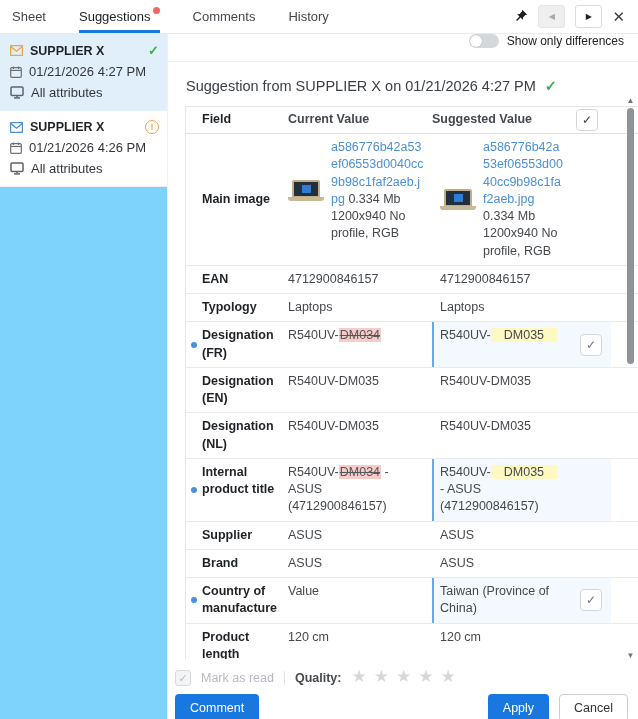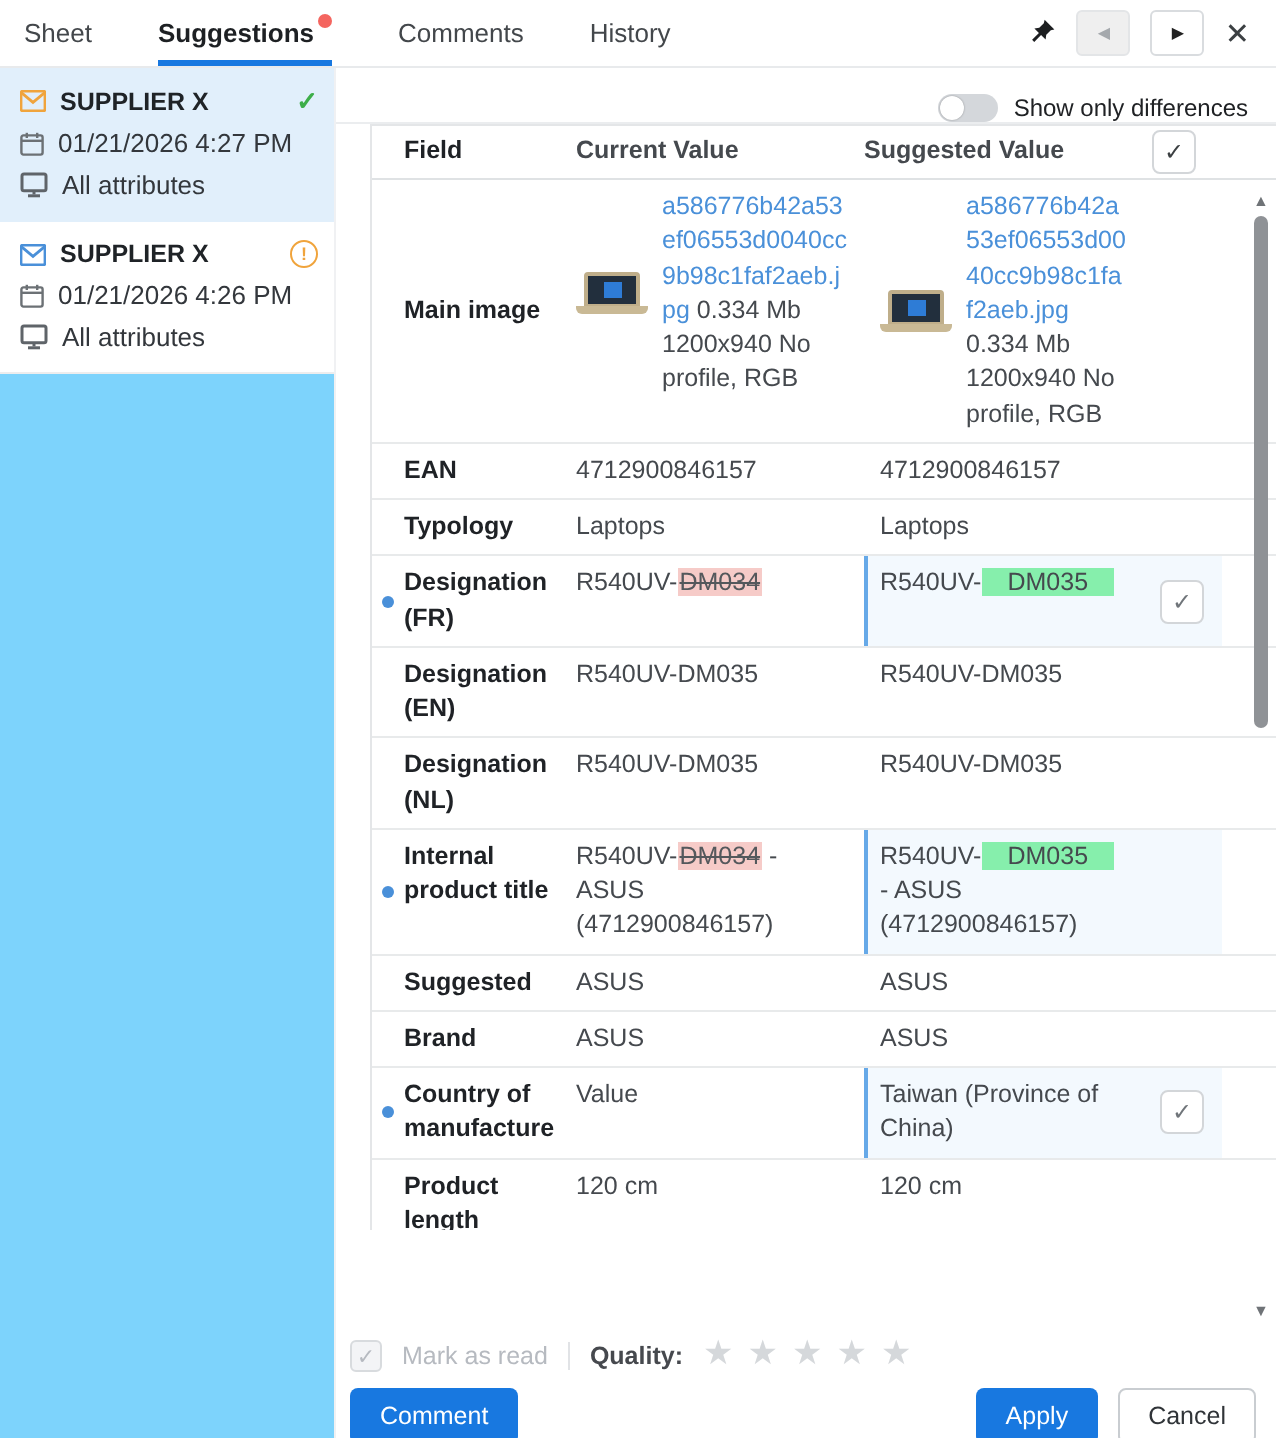--- a/index.html
+++ b/index.html
@@ -4,21 +4,21 @@
 <style>
   html,body{margin:0;padding:0;background:#fff;}
   .app{position:relative;width:638px;height:719px;overflow:hidden;background:#fff;
        font-family:"Liberation Sans",sans-serif;font-size:12.5px;color:#2b2f33;}
 
   
   .tabbar{position:absolute;top:0;left:0;right:0;height:34px;display:flex;align-items:stretch;
           border-bottom:1px solid #e8eaec;background:#fff;z-index:5;box-sizing:border-box;}
   .tabs{display:flex;gap:33px;padding-left:12px;}
   .tab{position:relative;display:flex;align-items:center;font-size:13px;color:#43474b;cursor:pointer;}
-  .tab.active{color:#1d2023;font-weight:700;box-shadow:inset 0 -3px 0 #1878e0;}
+  .tab.active{color:#1d2023;font-weight:400;box-shadow:inset 0 -3px 0 #1878e0;}
   .badge-dot{width:7px;height:7px;border-radius:50%;background:#f4655f;margin:-12px 0 0 2px;}
   .controls{margin-left:auto;display:flex;align-items:center;gap:10px;padding-right:13px;}
   .pinbtn{background:none;border:none;padding:0;cursor:pointer;display:flex;align-items:center;}
   .navbtn{width:27px;height:23px;border:1px solid #d9dcdf;border-radius:3px;background:#fff;
           display:flex;align-items:center;justify-content:center;font-size:8px;color:#222;cursor:pointer;padding:0;}
   .navbtn.disabled{background:#efefef;color:#a5a9ad;border-color:#e3e5e7;}
   .closebtn{background:none;border:none;font-size:15px;color:#3c4043;cursor:pointer;padding:0;}
 
   
   .sidebar{position:absolute;top:34px;left:0;width:168px;bottom:0;background:#7dd3fc;
@@ -28,21 +28,21 @@
   .sb-row{display:flex;align-items:center;gap:7px;}
   .sb-row.sub{margin-top:6px;font-size:13px;color:#33373c;}
   .sb-name{font-weight:700;font-size:12.5px;color:#1f2327;}
   .sb-status{margin-left:auto;}
   .sb-status.ok{color:#3dae49;font-weight:700;font-size:13px;}
   .sb-status.warn{width:12px;height:12px;border:1.5px solid #f0a43c;border-radius:50%;color:#f0a43c;
                   font-size:9px;font-weight:700;display:flex;align-items:center;justify-content:center;}
 
   
   .main{position:absolute;left:168px;top:34px;right:0;bottom:0;background:#fff;}
-  .togglebar{height:27px;display:flex;align-items:flex-end;justify-content:flex-end;gap:8px;
+  .togglebar{height:27px;display:flex;align-items:flex-start;justify-content:flex-end;gap:8px;
              padding-right:14px;border-bottom:1px solid #ebedef;}
   .switch{width:30px;height:14px;border-radius:8px;background:#d4d7db;position:relative;cursor:pointer;}
   .knob{position:absolute;left:1px;top:1px;width:12px;height:12px;border-radius:50%;background:#fff;
         box-shadow:0 0 1px rgba(0,0,0,.35);}
   .toggle-label{font-size:12px;color:#202225;}
   .title-row{margin:16px 0 12px 18px;font-size:14.5px;color:#3b4046;}
   .title-ok{color:#3dae49;font-weight:700;margin-left:5px;}
 
   
   .table-wrap{margin-left:17px;width:507px;max-height:553px;overflow:hidden;}
@@ -56,21 +56,21 @@
   .dotc{display:flex;align-items:center;justify-content:center;padding:0;}
   .dot{width:6px;height:6px;border-radius:50%;background:#4a90d9;}
   .sugc{padding-left:8px;}
   .trow.diff .sugc{background:#f3f9fe;border-left:2px solid #66a9e8;padding-left:6px;}
   .trow.diff .checkc{background:#f3f9fe;}
   .checkc{display:flex;align-items:center;justify-content:center;padding:0;}
   .ckbtn{width:22px;height:22px;border:1px solid #d3d6d9;border-radius:4px;background:#fff;color:#70757a;
          font-size:12px;display:flex;align-items:center;justify-content:center;cursor:pointer;padding:0;}
   .thead .ckbtn{color:#3c4043;margin:0 auto;}
   .removed{background:#f6cbc8;text-decoration:line-through;color:#54585c;padding:0 1px;}
-  .added{background:#86efac;padding:0 13px;}
+  .added{background:#fef9c3;padding:0 13px;}
   .imgrow .fieldc{align-self:center;}
   .imgcell{display:flex;align-items:center;gap:7px;}
   .imgtext{min-width:0;}
   .filelink{color:#4a90d9;word-break:break-all;cursor:pointer;text-align:center;}
   .laptop{display:inline-flex;flex-direction:column;align-items:center;width:36px;flex:none;}
   .lscreen{width:28px;height:17px;background:#222f3d;border:2px solid #bfae8a;border-bottom-width:1px;
            border-radius:2px 2px 0 0;position:relative;box-sizing:border-box;}
   .lscreen::after{content:"";position:absolute;left:8px;top:3px;width:9px;height:8px;background:#2e7cd6;}
   .lbase{width:36px;height:4px;background:#c9b995;border-radius:0 0 3px 3px;}
 
@@ -209,20 +209,24 @@
   </aside>
 
   <div class="main">
     <div class="togglebar">
       <div class="switch">
         <div class="knob"></div>
       </div>
       <span class="toggle-label">Show only differences</span>
     </div>
 
+    <div class="title-row">
+      <span>Suggestion from SUPPLIER X on 01/21/2026 4:27 PM</span>
+      <span class="title-ok">✓</span>
+    </div>
 
     <div class="table-wrap">
       <div class="table">
         <div class="thead">
           <div class="c dotc"></div>
           <div class="c fieldc">Field</div>
           <div class="c">Current Value</div>
           <div class="c sugc">Suggested Value</div>
           <div class="c checkc">
             <button class="ckbtn">✓</button>
@@ -295,21 +299,21 @@
               <div class="c dotc">
                 <span class="dot"></span>
               </div>
               <div class="c fieldc">Internal product title</div>
               <div class="c valc"><span>R540UV-</span><span class="removed">DM034</span><span> - ASUS (4712900846157)</span></div>
               <div class="c valc sugc"><span>R540UV-</span><span class="added">DM035</span><span> - ASUS (4712900846157)</span></div>
               <div class="c checkc"></div>
             </div>
             <div class="trow">
               <div class="c dotc"></div>
-              <div class="c fieldc">Suggested</div>
+              <div class="c fieldc">Supplier</div>
               <div class="c valc"><span>ASUS</span></div>
               <div class="c valc sugc"><span>ASUS</span></div>
               <div class="c checkc"></div>
             </div>
             <div class="trow">
               <div class="c dotc"></div>
               <div class="c fieldc">Brand</div>
               <div class="c valc"><span>ASUS</span></div>
               <div class="c valc sugc"><span>ASUS</span></div>
               <div class="c checkc"></div>

